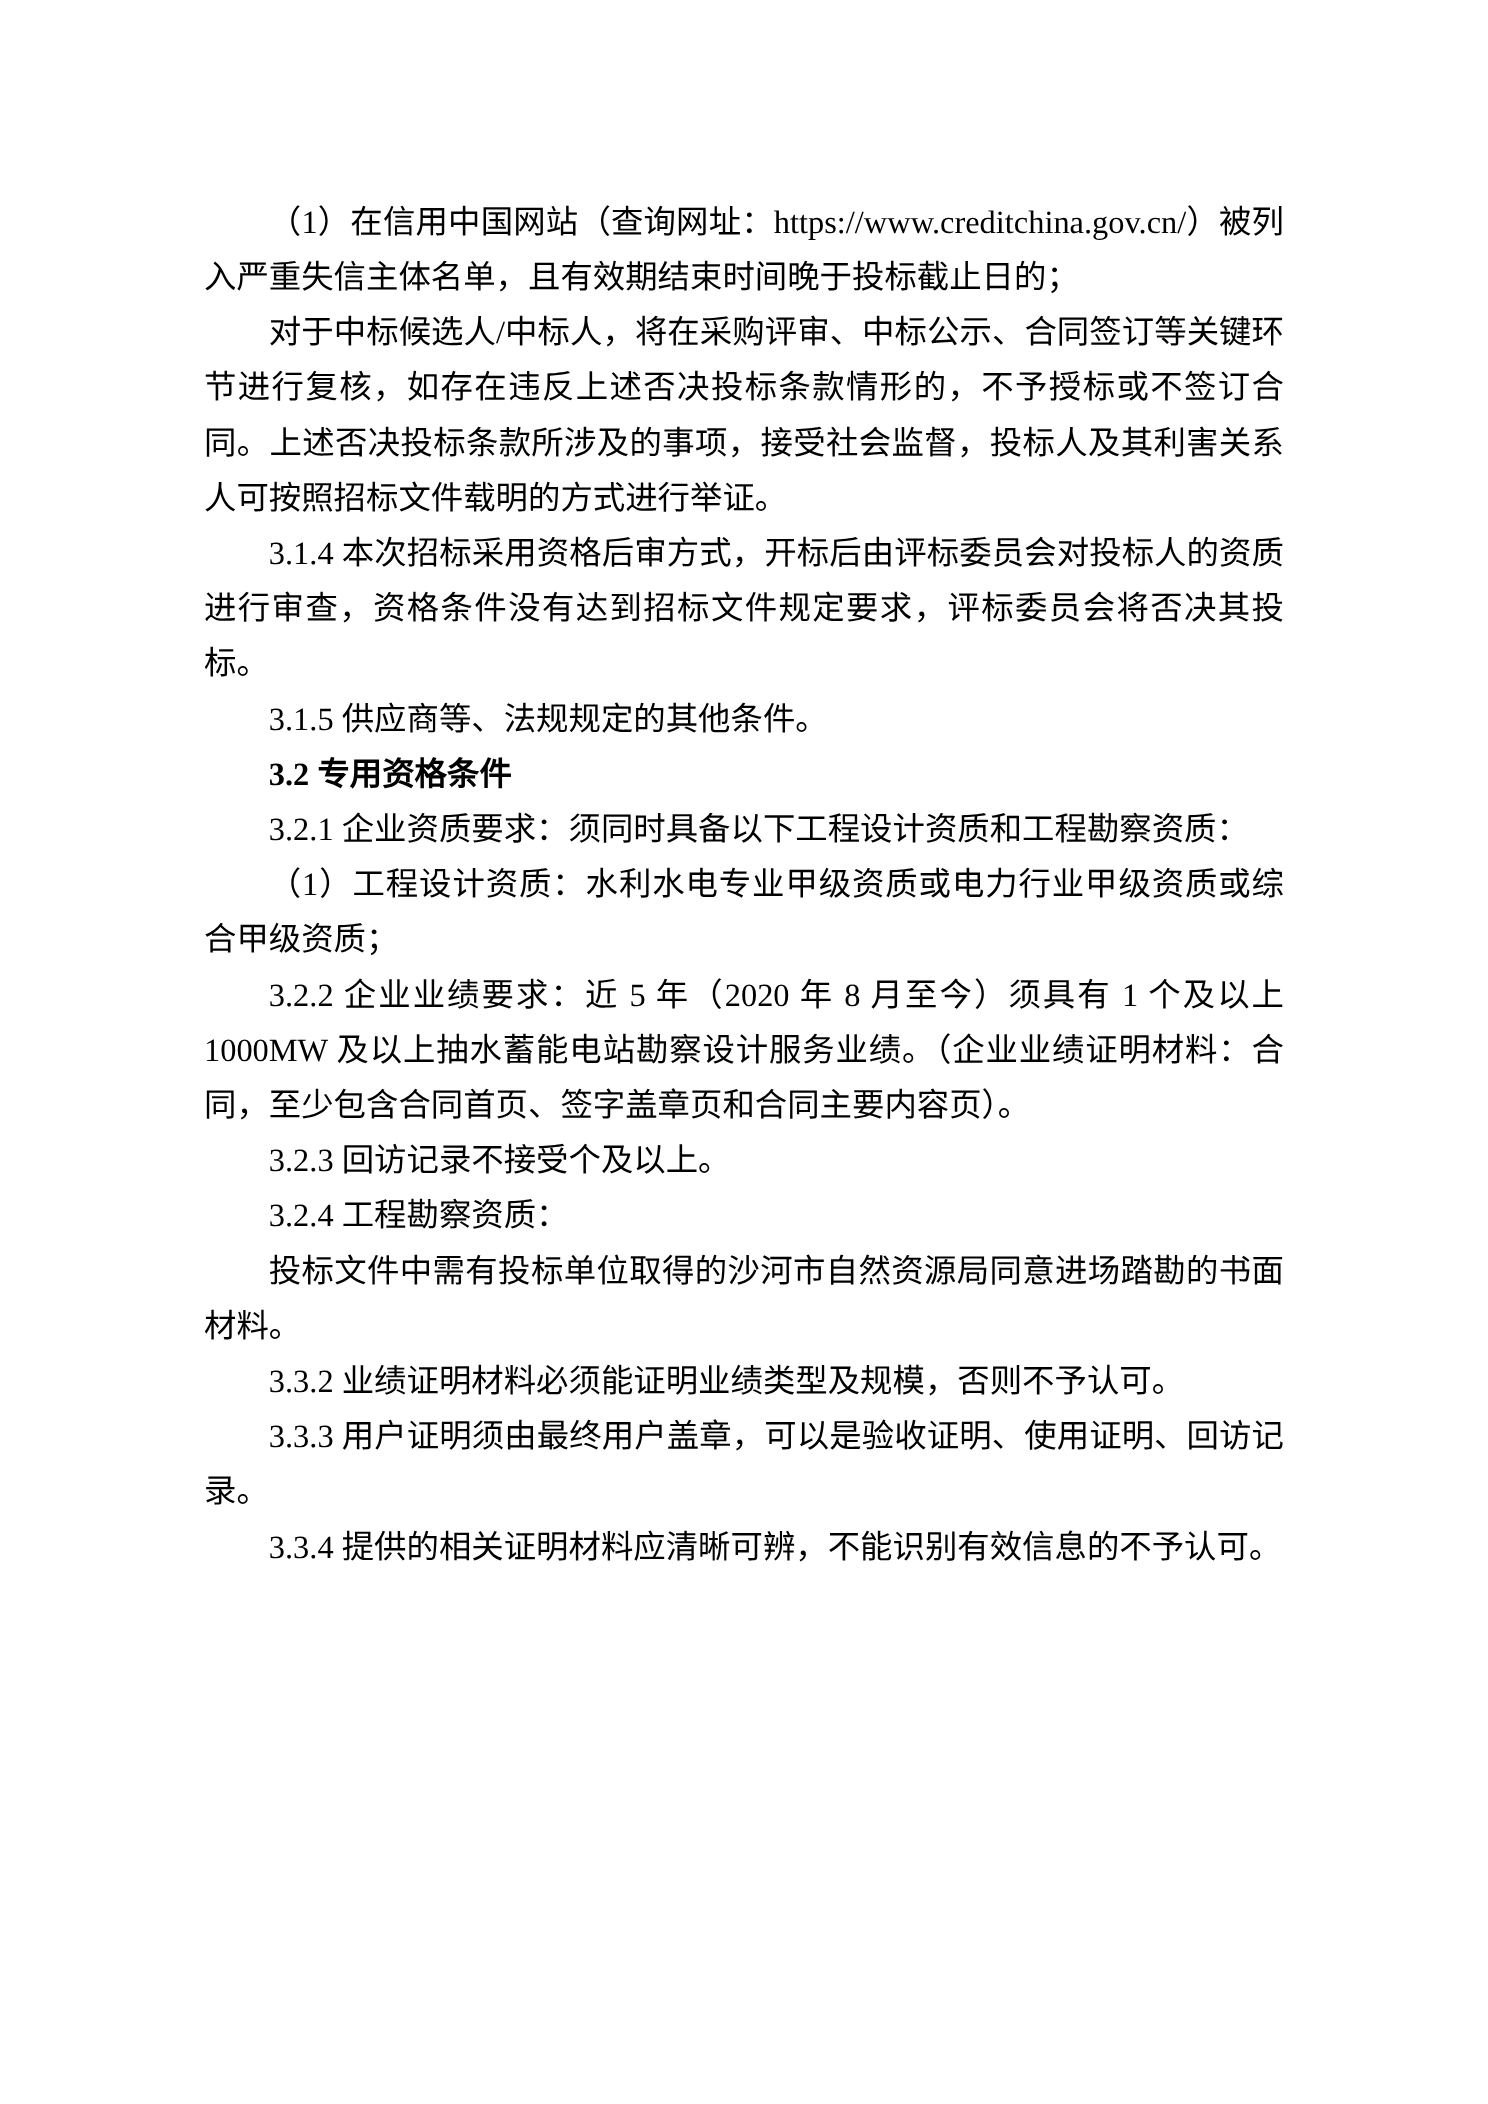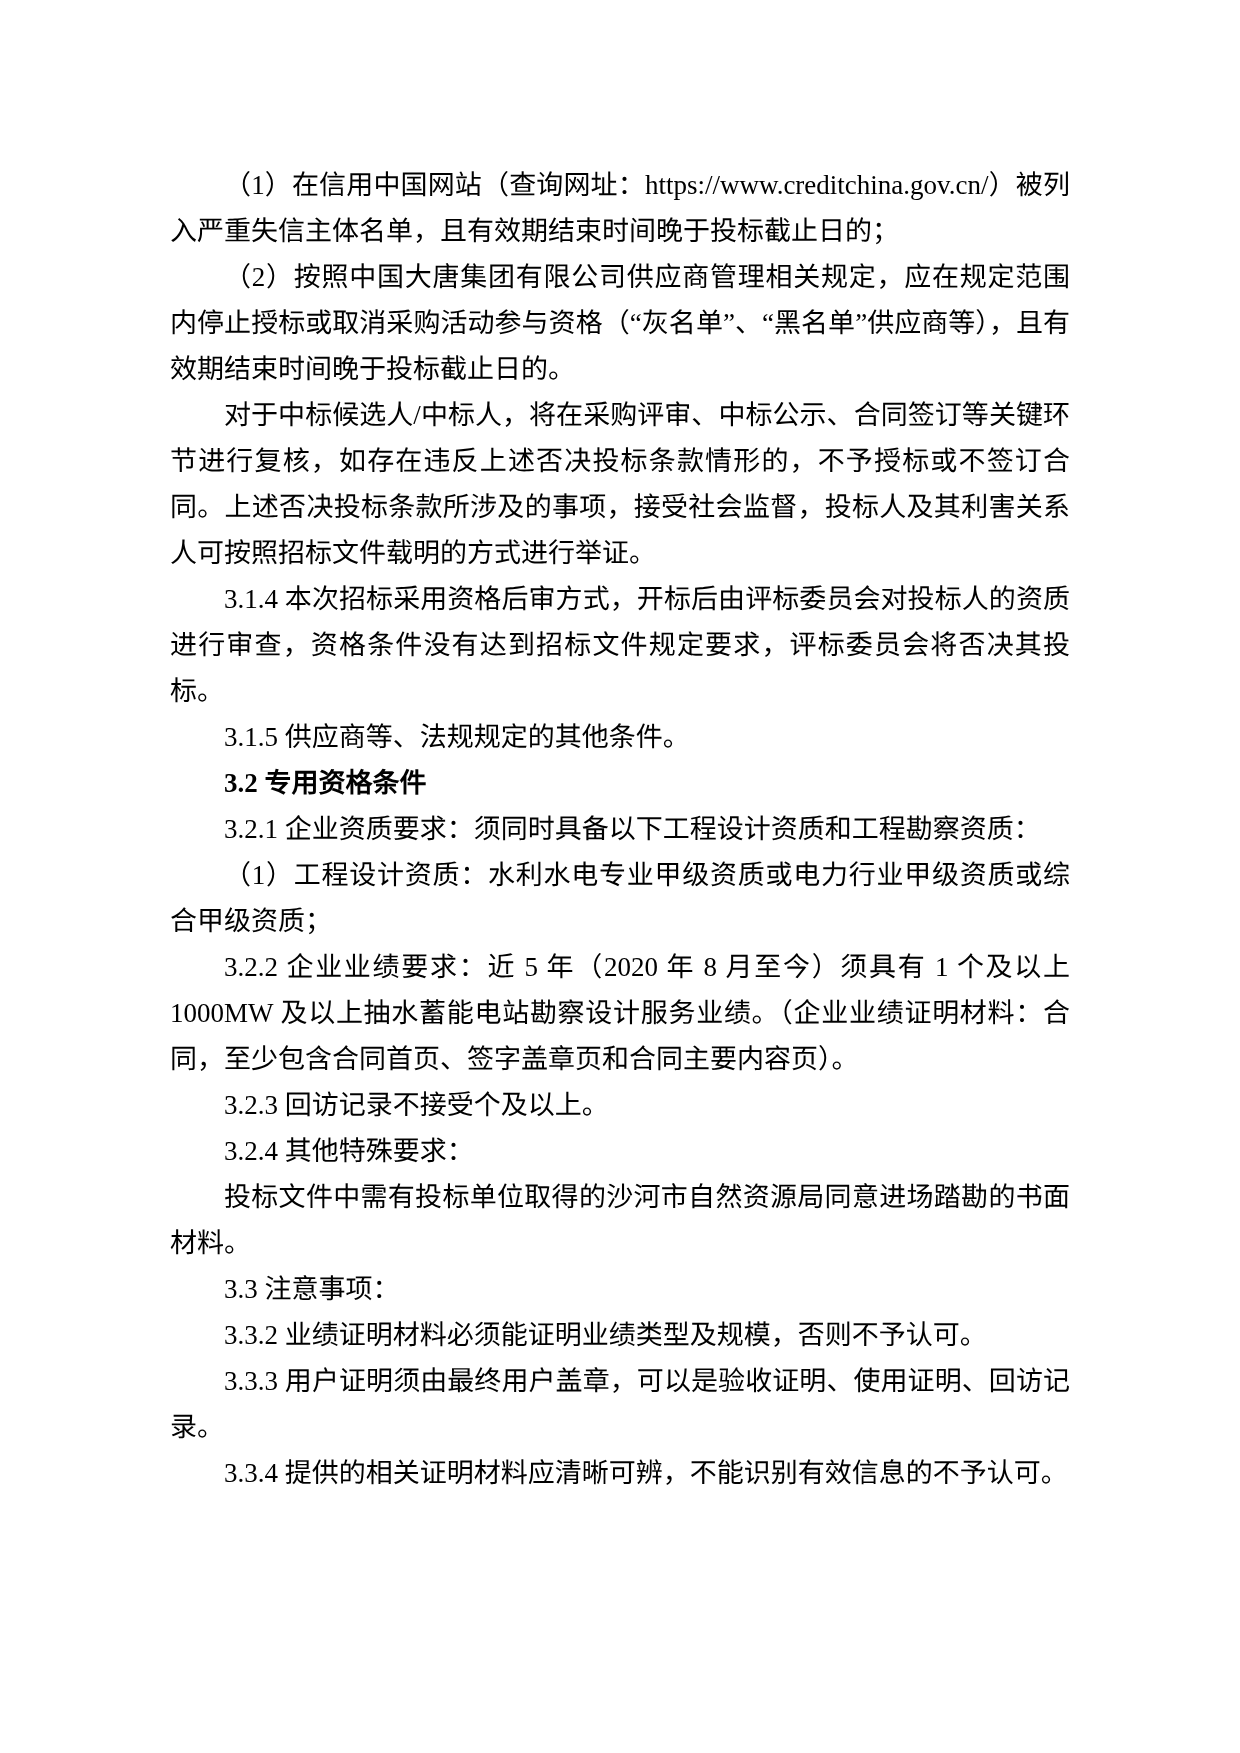--- a/index.html
+++ b/index.html
@@ -37,29 +37,27 @@
     text-underline-offset: 5px;
     text-decoration-thickness: 2px;
   }
 </style>
 </head>
 <body>
 
 <div class="page">
   <div class="doc-body">
       <p class="para"><span class="">（1）在信用中国网站（查询网址：https://www.creditchina.gov.cn/）被列入严重失信主体名单，且有效期结束时间晚于投标截止日的；</span></p>
-      <p class="para"><span class="">（2）按照中国大唐集团有限公司供应商管理相关规定，应在规定范围内停止授标或取消采购活动参与资格（“灰名单”、“黑名单”供应商等），且有效期结束时间晚于投标截止日的。</span></p>
       <p class="para"><span class="">对于中标候选人/中标人，将在采购评审、中标公示、合同签订等关键环节进行复核，如存在违反上述否决投标条款情形的，不予授标或不签订合同。上述否决投标条款所涉及的事项，接受社会监督，投标人及其利害关系人可按照招标文件载明的方式进行举证。</span></p>
       <p class="para"><span class="">3.1.4 本次招标采用资格后审方式，开标后由评标委员会对投标人的资质进行审查，资格条件没有达到招标文件规定要求，评标委员会将否决其投标。</span></p>
       <p class="para"><span class="">3.1.5 供应商等、法规规定的其他条件。</span></p>
       <p class="para heading"><span class="">3.2 专用资格条件</span></p>
       <p class="para"><span class="">3.2.1 企业资质要求：须同时具备以下工程设计资质和工程勘察资质：</span></p>
       <p class="para"><span class="">（1）工程设计资质：水利水电专业甲级资质或电力行业甲级资质或综合甲级资质；</span></p>
       <p class="para"><span class="">3.2.2 企业业绩要求：近 5 年（2020 年 8 月至今）须具有 1 个及以上 1000MW 及以上抽水蓄能电站勘察设计服务业绩。（企业业绩证明材料：合同，至少包含合同首页、签字盖章页和合同主要内容页）。</span></p>
       <p class="para"><span class="">3.2.3 回访记录</span><span class="underline">不接受</span><span class="">个及以上。</span></p>
-      <p class="para"><span class="">3.2.4 其他特殊要求：</span></p>
+      <p class="para"><span class="">3.2.4 工程勘察资质：</span></p>
       <p class="para"><span class="">投标文件中需有投标单位取得的沙河市自然资源局同意进场踏勘的书面材料。</span></p>
-      <p class="para"><span class="">3.3 注意事项：</span></p>
       <p class="para"><span class="">3.3.2 业绩证明材料必须能证明业绩类型及规模，否则不予认可。</span></p>
       <p class="para"><span class="">3.3.3 用户证明须由最终用户盖章，可以是验收证明、使用证明、回访记录。</span></p>
       <p class="para"><span class="">3.3.4 提供的相关证明材料应清晰可辨，不能识别有效信息的不予认可。</span></p>
     </div>
 </div>
 
 </body></html>

